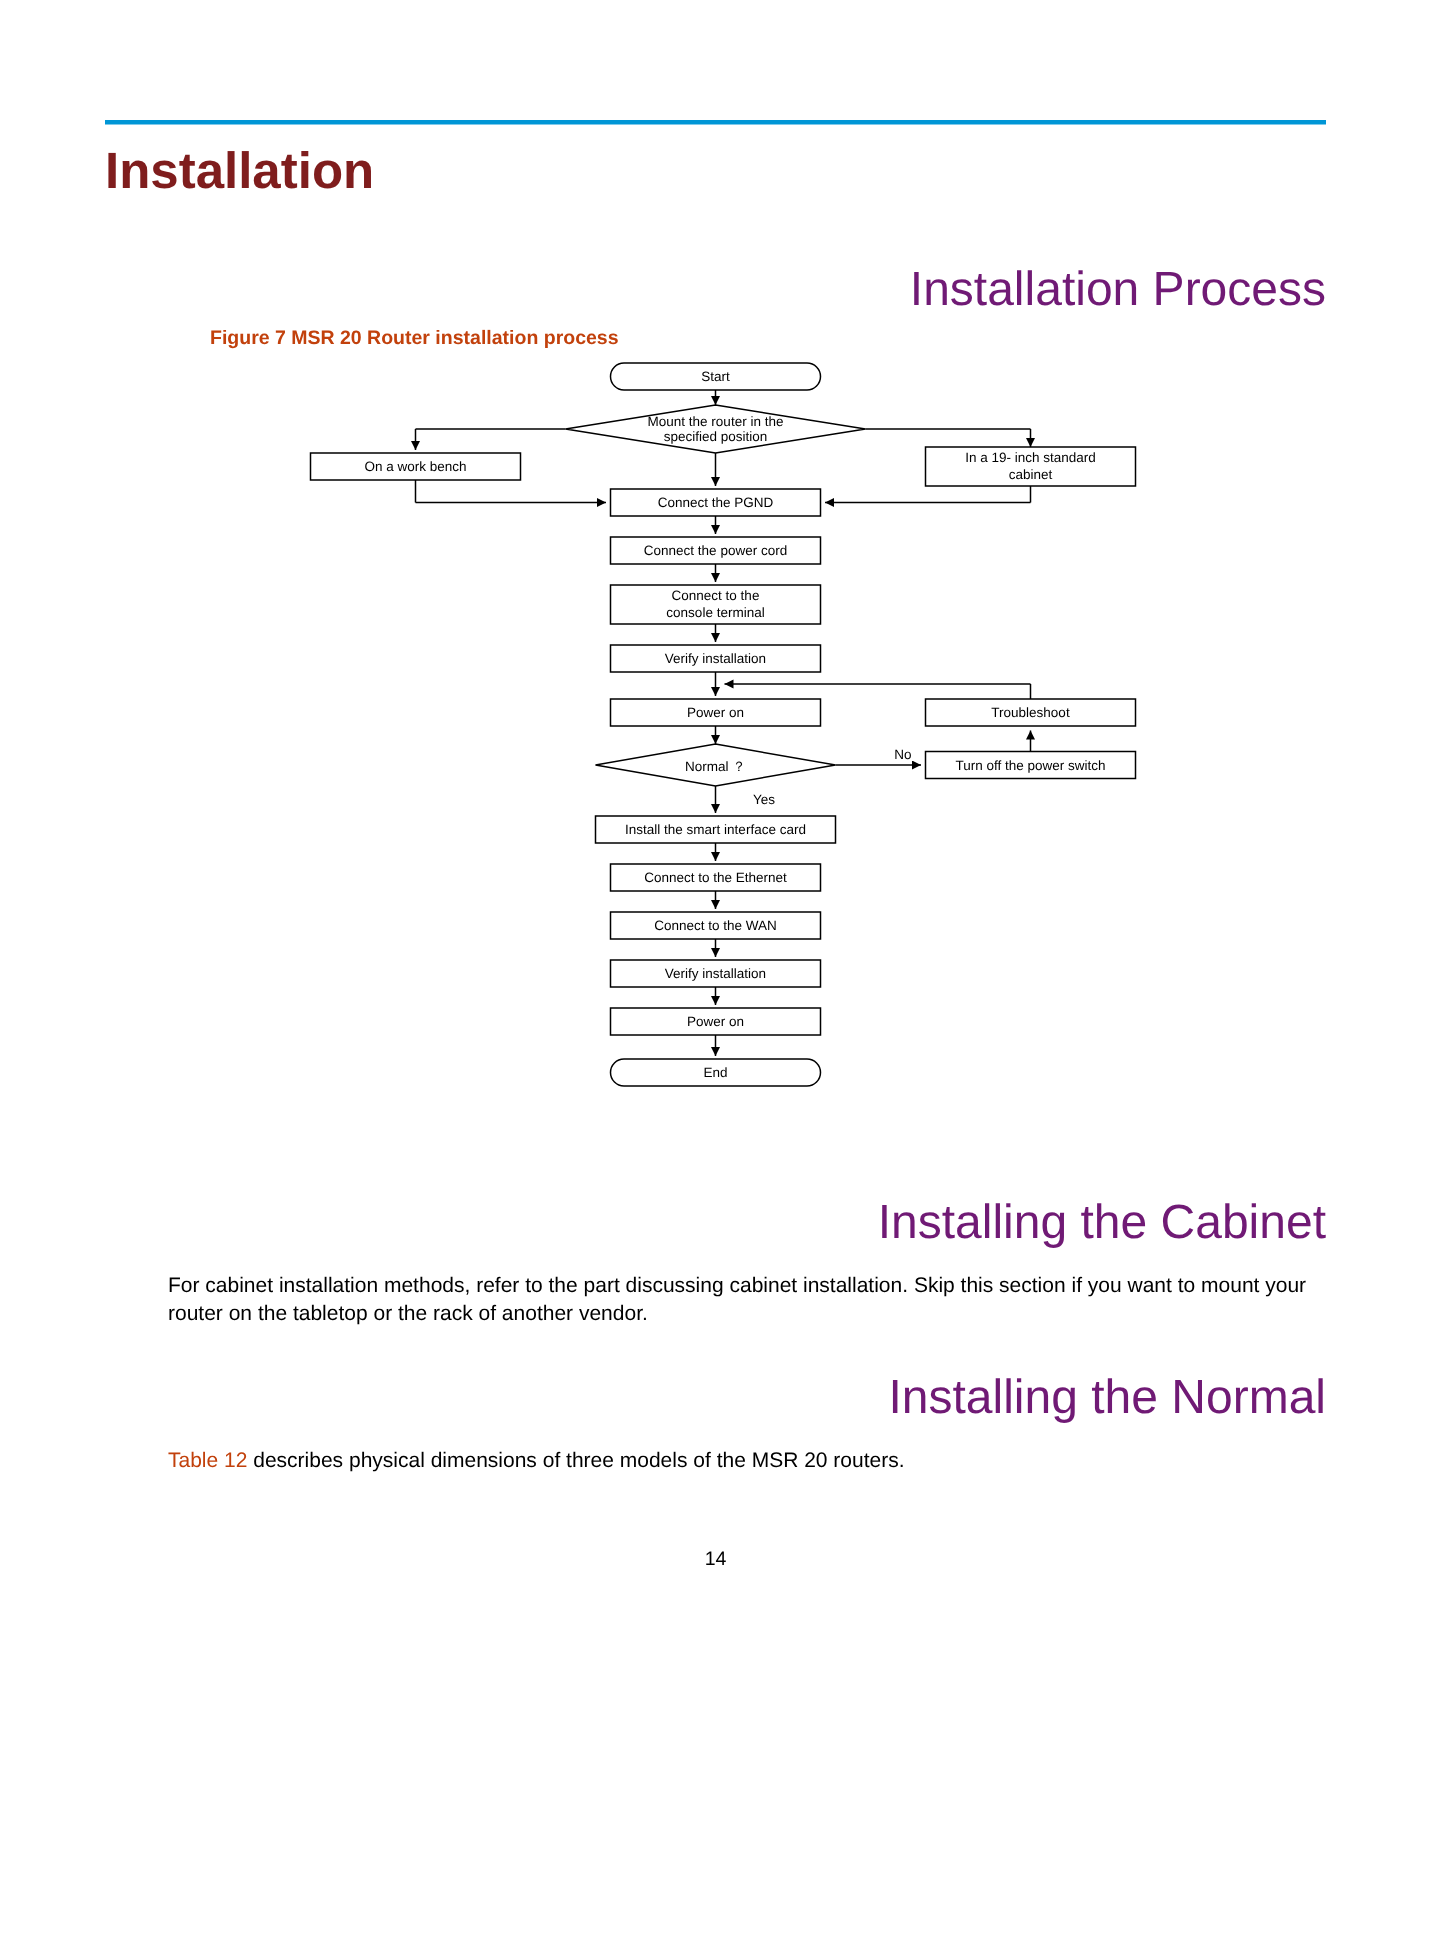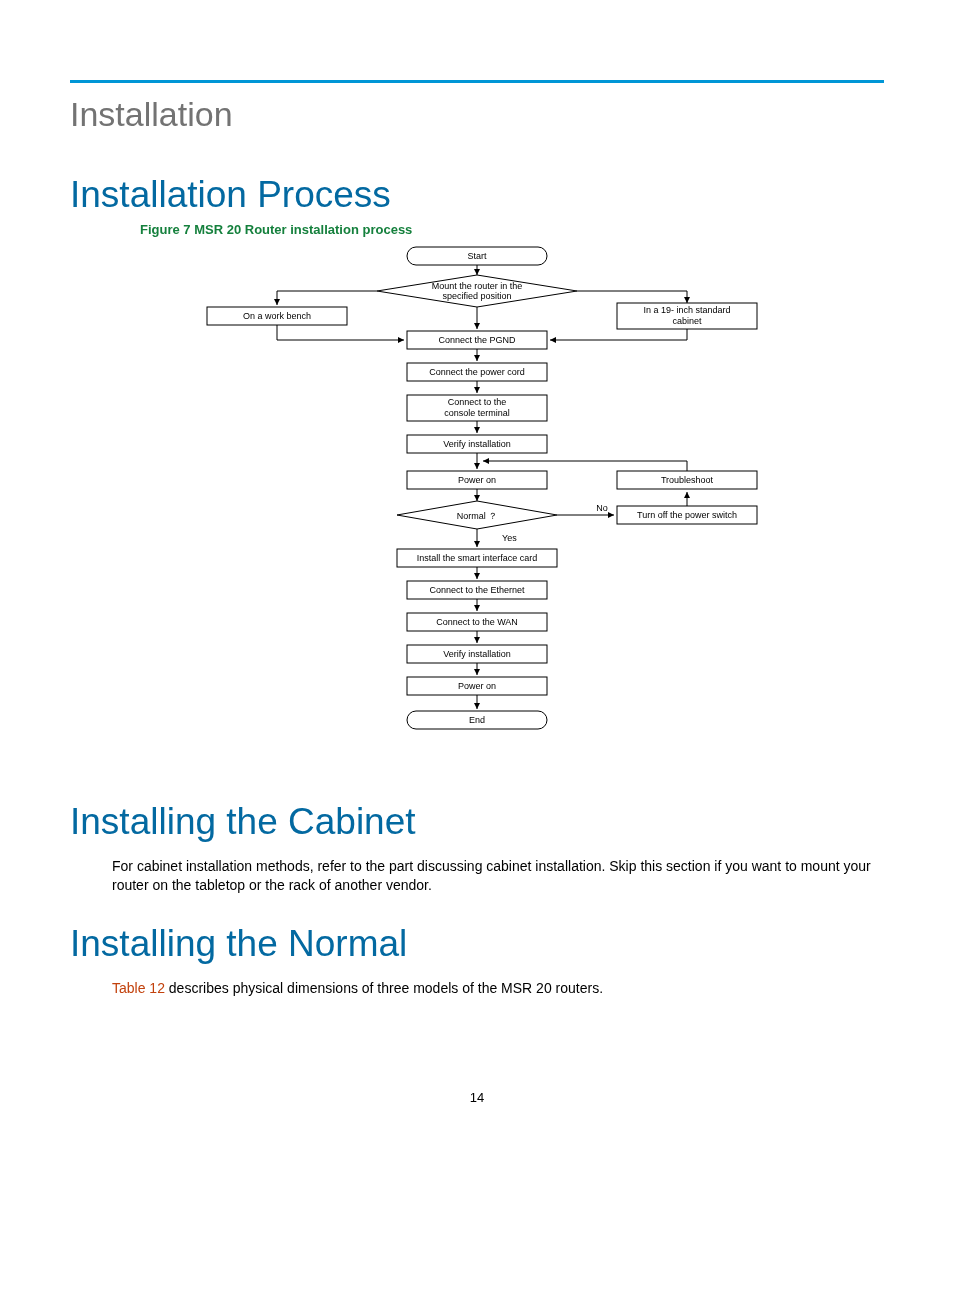--- a/index.html
+++ b/index.html
@@ -9,48 +9,49 @@
     width: 954px;
     box-sizing: border-box;
     color: #000;
     font-size: 14px;
   }
   .top-rule {
     border-top: 3px solid #0096d6;
     margin-bottom: 12px;
   }
   h1.title {
-    color: #737373;
+    color: #7f1d1d;
     font-size: 34px;
-    font-weight: normal;
+    font-weight: bold;
     margin: 10px 0 40px 0;
     font-family: "Segoe UI", "Helvetica Neue", Arial, sans-serif;
   }
   h2.section {
-    color: #0369a1;
-    font-size: 37px;
+    color: #701a75;
+    font-size: 32px;
     font-weight: normal;
     margin: 28px 0 6px 0;
     font-family: "Segoe UI Light", "Helvetica Neue Light", "Segoe UI", Arial, sans-serif;
+    text-align: right;
   }
   .figure-caption {
-    color: #15803d;
+    color: #c2410c;
     font-weight: bold;
     font-size: 13px;
     margin-left: 70px;
     margin-bottom: 6px;
   }
   .body-text {
     margin-left: 42px;
     line-height: 1.35;
     font-size: 14px;
   }
   .page-num {
     text-align: center;
-    margin-top: 92px;
+    margin-top: 48px;
     font-size: 13px;
   }
   a.link { color: #c2410c; text-decoration: none; }
   svg { display: block; margin: 0 auto 20px auto; }
   svg text { font-family: Arial, Helvetica, sans-serif; font-size: 9px; }
 </style>
 </head>
 <body>
 
 <div class="top-rule"></div>

